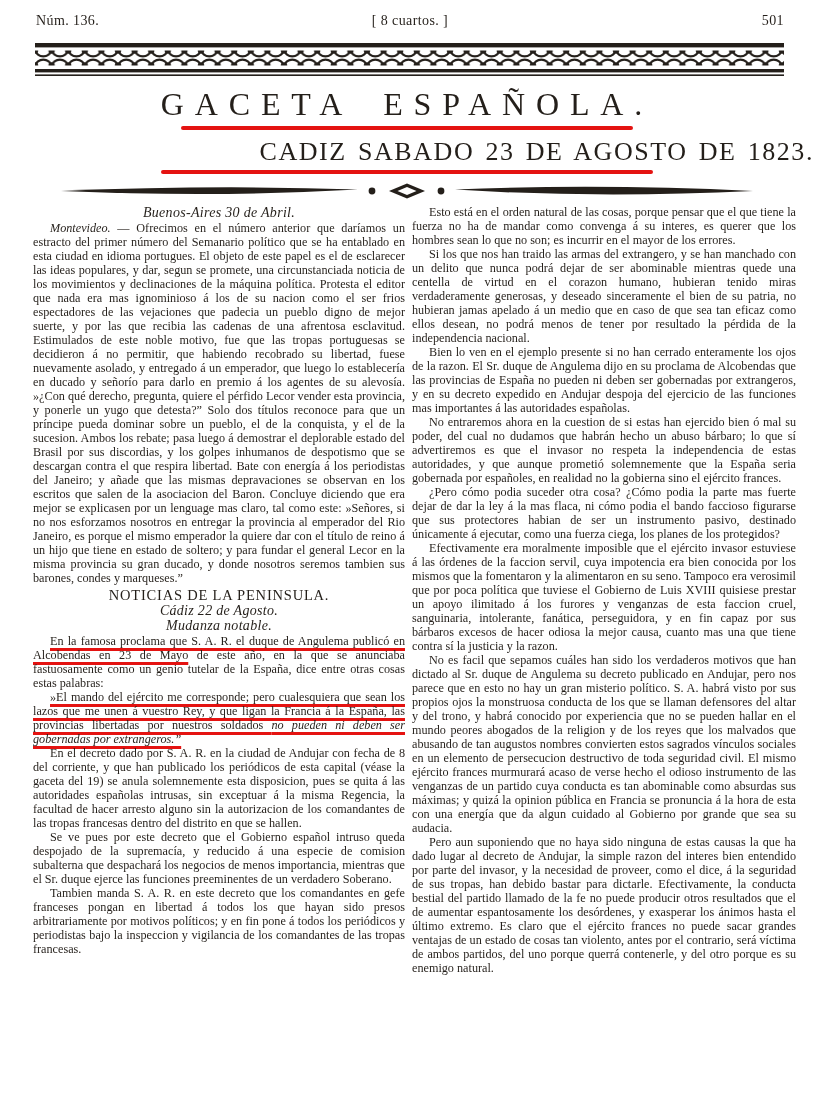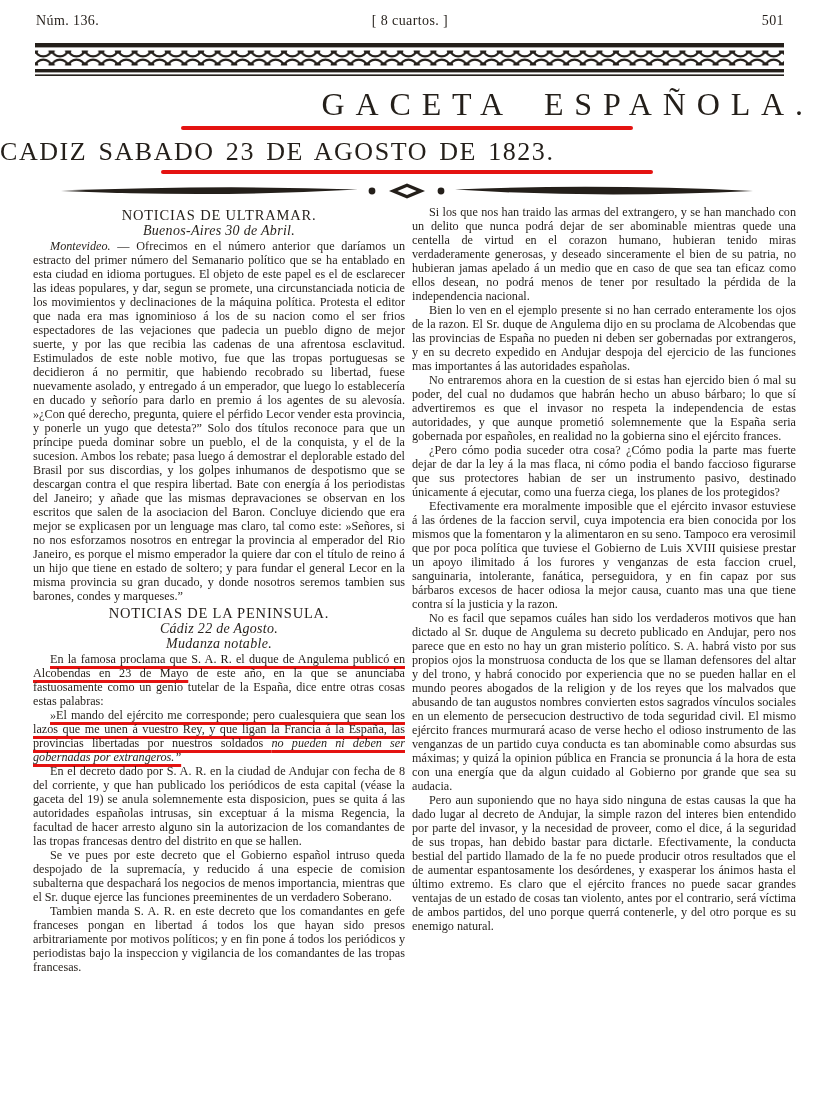--- a/index.html
+++ b/index.html
@@ -23,30 +23,30 @@
     position:absolute;top:13px;left:36px;right:30px;
     display:flex;justify-content:space-between;align-items:baseline;
     font-size:14px;letter-spacing:.4px;
   }
   .hdr .mid{position:absolute;left:0;right:0;text-align:center;}
   
   .chainwrap{position:absolute;top:43px;left:35px;width:749px;height:36px;}
   
   .title{
     position:absolute;top:86px;left:0;right:0;
-    text-align:right;
+    text-align:center;
     font-size:32px;font-weight:500;
     letter-spacing:.34em;word-spacing:.4em;
   }
   .bar{position:absolute;left:50%;transform:translateX(-50%);
     height:4.4px;background:var(--red);border-radius:2px;}
   .bar-title{top:126px;width:452px;}
   .datehead{
     position:absolute;top:137px;left:0;right:0;
-    text-align:left;
+    text-align:right;
     font-size:26px;font-weight:500;letter-spacing:.06em;word-spacing:.12em;
   }
   .bar-date{top:170px;width:492px;}
   .divider{position:absolute;top:181px;left:57px;width:700px;height:20px;}
   
   .newscol{
     position:absolute;top:205px;
     font-size:12.2px;line-height:14px;
     text-align:justify;
     color:var(--ink);
@@ -110,33 +110,33 @@
       <path d="M4,10 Q160,3.5 301,8.6 Q160,16.5 4,10 Z" fill="#241f1a"></path>
       <path d="M398,8.6 Q540,2.5 696,10 Q540,17.5 398,8.6 Z" fill="#241f1a"></path>
       <circle cx="315" cy="10" r="3.4" fill="#241f1a"></circle>
       <polygon points="350,2.5 368,10 350,17.5 332,10" fill="#241f1a"></polygon>
       <polygon points="350,6 359.5,10 350,14 340.5,10" fill="#ffffff"></polygon>
       <circle cx="384" cy="10" r="3.4" fill="#241f1a"></circle>
     </svg>
   </div>
 
   <div class="newscol col-left">
-      <h3 class="col-heading">NOTICIAS DE ULTRAMAR.</h3>
       <div class="dateline">Buenos-Aires 30 de Abril.</div>
       <p class="para"><span class="it">Montevideo.</span><span> — Ofrecimos en el número anterior que daríamos un estracto del primer número del Semanario político que se ha entablado en esta ciudad en idioma portugues. El objeto de este papel es el de esclarecer las ideas populares, y dar, segun se promete, una circunstanciada noticia de los movimientos y declinaciones de la máquina política. Protesta el editor que nada era mas ignominioso á los de su nacion como el ser frios espectadores de las vejaciones que padecia un pueblo digno de mejor suerte, y por las que recibia las cadenas de una afrentosa esclavitud. Estimulados de este noble motivo, fue que las tropas portuguesas se decidieron á no permitir, que habiendo recobrado su libertad, fuese nuevamente asolado, y entregado á un emperador, que luego lo establecería en ducado y señorío para darlo en premio á los agentes de su alevosía. »¿Con qué derecho, pregunta, quiere el pérfido Lecor vender esta provincia, y ponerle un yugo que detesta?” Solo dos títulos reconoce para que un príncipe pueda dominar sobre un pueblo, el de la conquista, y el de la sucesion. Ambos los rebate; pasa luego á demostrar el deplorable estado del Brasil por sus discordias, y los golpes inhumanos de despotismo que se descargan contra el que respira libertad. Bate con energía á los periodistas del Janeiro; y añade que las mismas depravaciones se observan en los escritos que salen de la asociacion del Baron. Concluye diciendo que era mejor se explicasen por un lenguage mas claro, tal como este: »Señores, si no nos esforzamos nosotros en entregar la provincia al emperador del Rio Janeiro, es porque el mismo emperador la quiere dar con el título de reino á un hijo que tiene en estado de soltero; y para fundar el general Lecor en la misma provincia su gran ducado, y donde nosotros seremos tambien sus barones, condes y marqueses.”</span></p>
       <h3 class="col-heading">NOTICIAS DE LA PENINSULA.</h3>
       <div class="dateline">Cádiz 22 de Agosto.</div>
       <div class="dateline">Mudanza notable.</div>
       <p class="para"><span class="ru">En la famosa proclama que S. A. R. el duque de Angulema publicó en Alcobendas en 23 de Mayo</span><span> de este año, en la que se anunciaba fastuosamente como un genio tutelar de la España, dice entre otras cosas estas palabras:</span></p>
       <p class="para quote"><span class="ru">»El mando del ejército me corresponde; pero cualesquiera que sean los lazos que me unen á vuestro Rey, y que ligan la Francia á la España, las provincias libertadas por nuestros soldados </span><span class="it ru">no pueden ni deben ser gobernadas por extrangeros.”</span></p>
       <p class="para"><span>En el decreto dado por S. A. R. en la ciudad de Andujar con fecha de 8 del corriente, y que han publicado los periódicos de esta capital (véase la gaceta del 19) se anula solemnemente esta disposicion, pues se quita á las autoridades españolas intrusas, sin exceptuar á la misma Regencia, la facultad de hacer arresto alguno sin la autorizacion de los comandantes de las tropas francesas dentro del distrito en que se hallen.</span></p>
       <p class="para"><span>Se ve pues por este decreto que el Gobierno español intruso queda despojado de la supremacía, y reducido á una especie de comision subalterna que despachará los negocios de menos importancia, mientras que el Sr. duque ejerce las funciones preeminentes de un verdadero Soberano.</span></p>
       <p class="para"><span>Tambien manda S. A. R. en este decreto que los comandantes en gefe franceses pongan en libertad á todos los que hayan sido presos arbitrariamente por motivos políticos; y en fin pone á todos los periódicos y periodistas bajo la inspeccion y vigilancia de los comandantes de las tropas francesas.</span></p>
     </div>
   <div class="newscol col-right">
+      <p class="para"><span>Esto está en el orden natural de las cosas, porque pensar que el que tiene la fuerza no ha de mandar como convenga á su interes, es querer que los hombres sean lo que no son; es incurrir en el mayor de los errores.</span></p>
       <p class="para"><span>Si los que nos han traido las armas del extrangero, y se han manchado con un delito que nunca podrá dejar de ser abominable mientras quede una centella de virtud en el corazon humano, hubieran tenido miras verdaderamente generosas, y deseado sinceramente el bien de su patria, no hubieran jamas apelado á un medio que en caso de que sea tan eficaz como ellos desean, no podrá menos de tener por resultado la pérdida de la independencia nacional.</span></p>
       <p class="para"><span>Bien lo ven en el ejemplo presente si no han cerrado enteramente los ojos de la razon. El Sr. duque de Angulema dijo en su proclama de Alcobendas que las provincias de España no pueden ni deben ser gobernadas por extrangeros, y en su decreto expedido en Andujar despoja del ejercicio de las funciones mas importantes á las autoridades españolas.</span></p>
       <p class="para"><span>No entraremos ahora en la cuestion de si estas han ejercido bien ó mal su poder, del cual no dudamos que habrán hecho un abuso bárbaro; lo que sí advertiremos es que el invasor no respeta la independencia de estas autoridades, y que aunque prometió solemnemente que la España seria gobernada por españoles, en realidad no la gobierna sino el ejército frances.</span></p>
       <p class="para"><span>¿Pero cómo podia suceder otra cosa? ¿Cómo podia la parte mas fuerte dejar de dar la ley á la mas flaca, ni cómo podia el bando faccioso figurarse que sus protectores habian de ser un instrumento pasivo, destinado únicamente á ejecutar, como una fuerza ciega, los planes de los protegidos?</span></p>
       <p class="para"><span>Efectivamente era moralmente imposible que el ejército invasor estuviese á las órdenes de la faccion servil, cuya impotencia era bien conocida por los mismos que la fomentaron y la alimentaron en su seno. Tampoco era verosimil que por poca política que tuviese el Gobierno de Luis XVIII quisiese prestar un apoyo ilimitado á los furores y venganzas de esta faccion cruel, sanguinaria, intolerante, fanática, perseguidora, y en fin capaz por sus bárbaros excesos de hacer odiosa la mejor causa, cuanto mas una que tiene contra sí la justicia y la razon.</span></p>
       <p class="para"><span>No es facil que sepamos cuáles han sido los verdaderos motivos que han dictado al Sr. duque de Angulema su decreto publicado en Andujar, pero nos parece que en esto no hay un gran misterio político. S. A. habrá visto por sus propios ojos la monstruosa conducta de los que se llaman defensores del altar y del trono, y habrá conocido por experiencia que no se pueden hallar en el mundo peores abogados de la religion y de los reyes que los malvados que abusando de tan augustos nombres convierten estos sagrados vínculos sociales en un elemento de persecucion destructivo de toda seguridad civil. El mismo ejército frances murmurará acaso de verse hecho el odioso instrumento de las venganzas de un partido cuya conducta es tan abominable como absurdas sus máximas; y quizá la opinion pública en Francia se pronuncia á la hora de esta con una energía que da algun cuidado al Gobierno por grande que sea su audacia.</span></p>
       <p class="para"><span>Pero aun suponiendo que no haya sido ninguna de estas causas la que ha dado lugar al decreto de Andujar, la simple razon del interes bien entendido por parte del invasor, y la necesidad de proveer, como el dice, á la seguridad de sus tropas, han debido bastar para dictarle. Efectivamente, la conducta bestial del partido llamado de la fe no puede producir otros resultados que el de aumentar espantosamente los desórdenes, y exasperar los ánimos hasta el último extremo. Es claro que el ejército frances no puede sacar grandes ventajas de un estado de cosas tan violento, antes por el contrario, será víctima de ambos partidos, del uno porque querrá contenerle, y del otro porque es su enemigo natural.</span></p>
     </div>
 
 </div>

